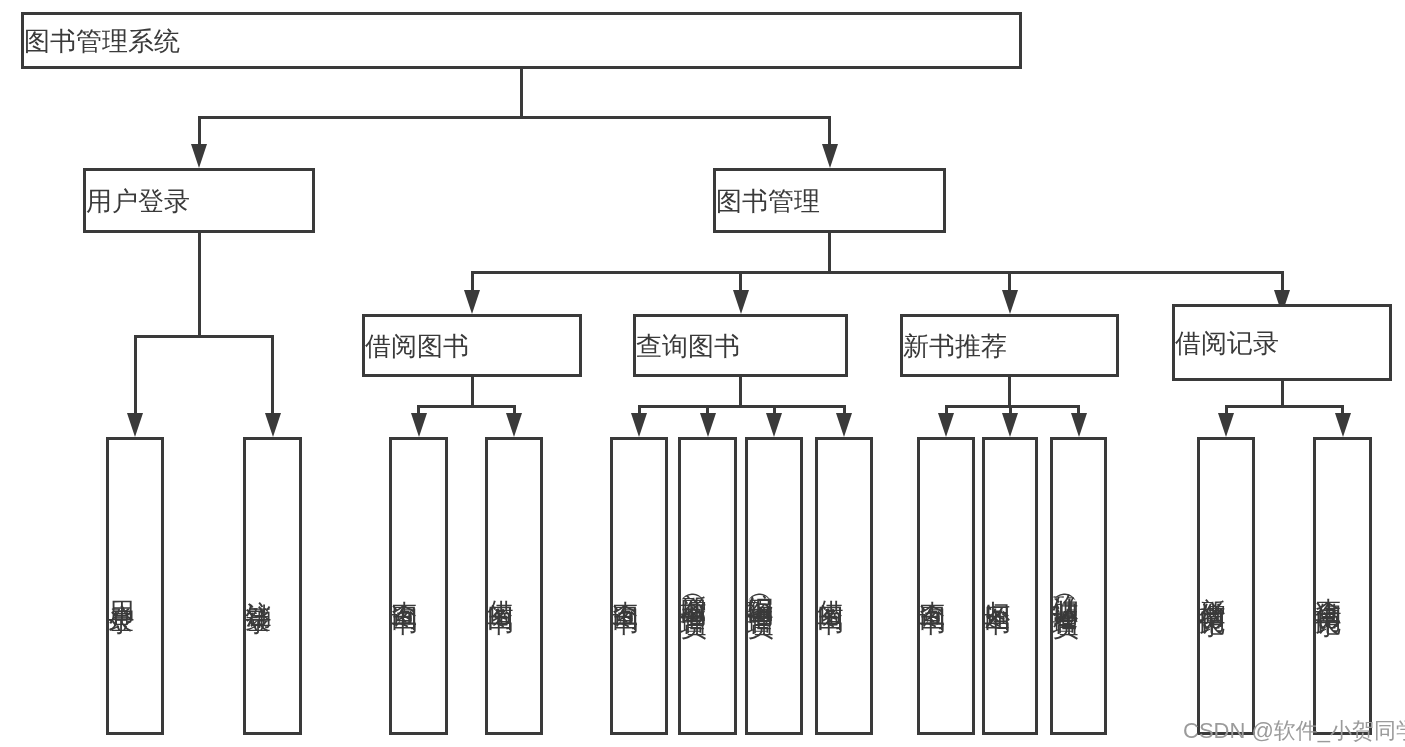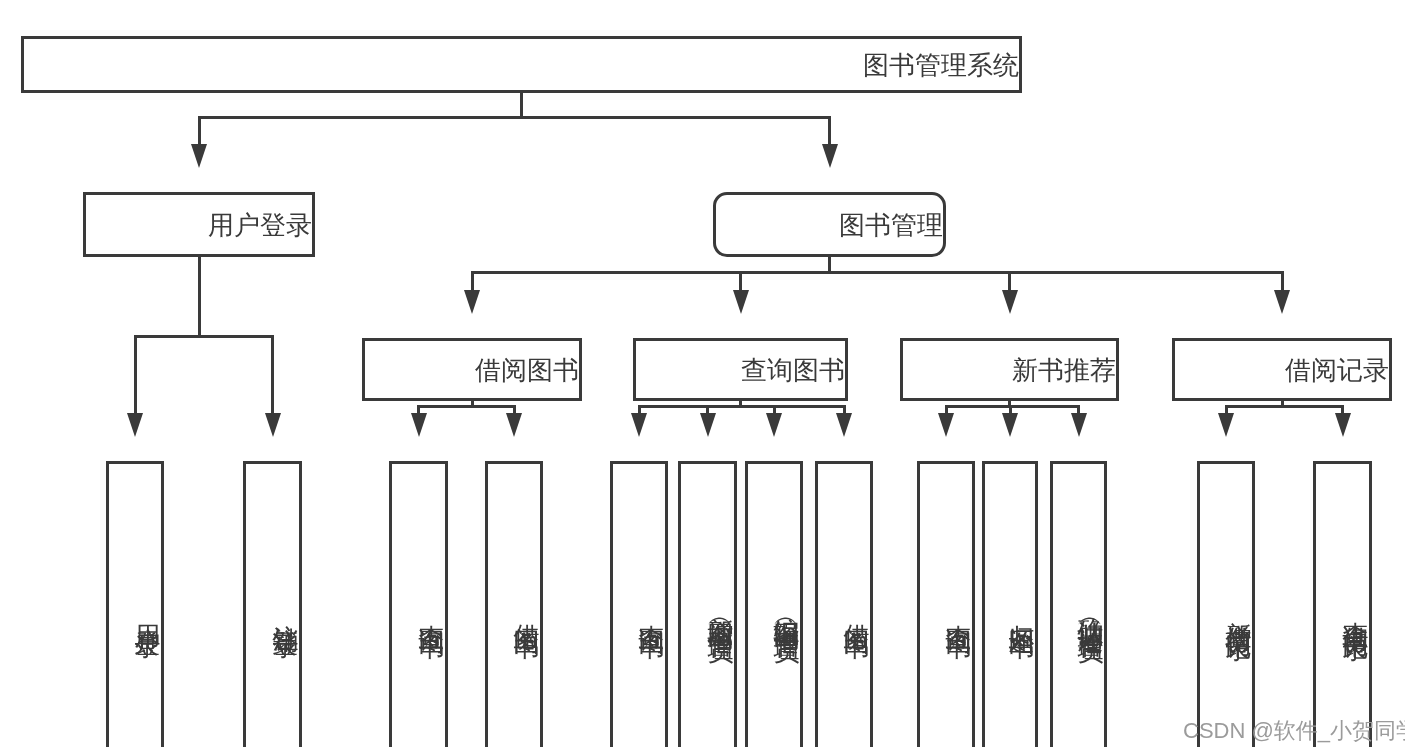--- a/index.html
+++ b/index.html
@@ -15,26 +15,25 @@
     font-family: "Liberation Sans", "DejaVu Sans", sans-serif;
     overflow: hidden;
   }
   .node {
     position: absolute;
     box-sizing: border-box;
     border: 3px solid var(--line-color, #3a3a3a);
     background: #ffffff;
     display: flex;
     align-items: center;
-    justify-content: flex-end;
+    justify-content: flex-start;
     color: var(--text-color, #3a3a3a);
     font-size: 26px;
     line-height: 1;
     white-space: nowrap;
-    margin-top: 24px;
   }
   .node.vertical .label {
     writing-mode: vertical-lr;
     text-orientation: mixed;
     letter-spacing: 3px;
     white-space: pre;
   }
   .line {
     position: absolute;
     background: var(--line-color, #3a3a3a);
@@ -114,33 +113,33 @@
       <div class="line" style="left: 1341px; top: 406px; width: 3px; height: 17px;"></div>
       <div class="arrowhead" style="left: 1334.5px; top: 413px;"></div>
     </div>
   <div id="node-layer">
       <div class="node" style="left: 21px; top: 12px; width: 1001px; height: 57px;">
         <span class="label">图书管理系统</span>
       </div>
       <div class="node" style="left: 83px; top: 168px; width: 232px; height: 65px;">
         <span class="label">用户登录</span>
       </div>
-      <div class="node" style="left: 713px; top: 168px; width: 233px; height: 65px; border-radius: 14px;">
+      <div class="node" style="left: 713px; top: 168px; width: 233px; height: 65px;">
         <span class="label">图书管理</span>
       </div>
       <div class="node" style="left: 362px; top: 314px; width: 220px; height: 63px;">
         <span class="label">借阅图书</span>
       </div>
       <div class="node" style="left: 633px; top: 314px; width: 215px; height: 63px;">
         <span class="label">查询图书</span>
       </div>
       <div class="node" style="left: 900px; top: 314px; width: 219px; height: 63px;">
         <span class="label">新书推荐</span>
       </div>
-      <div class="node" style="left: 1172px; top: 314px; width: 220px; height: 63px;">
+      <div class="node" style="left: 1172px; top: 304px; width: 220px; height: 77px;">
         <span class="label">借阅记录</span>
       </div>
       <div class="node vertical" style="left: 106px; top: 437px; width: 58px; height: 298px;">
         <span class="label">用户登录</span>
       </div>
       <div class="node vertical" style="left: 243px; top: 437px; width: 59px; height: 298px;">
         <span class="label">注销登录</span>
       </div>
       <div class="node vertical" style="left: 389px; top: 437px; width: 59px; height: 298px;">
         <span class="label">查询图书</span>

